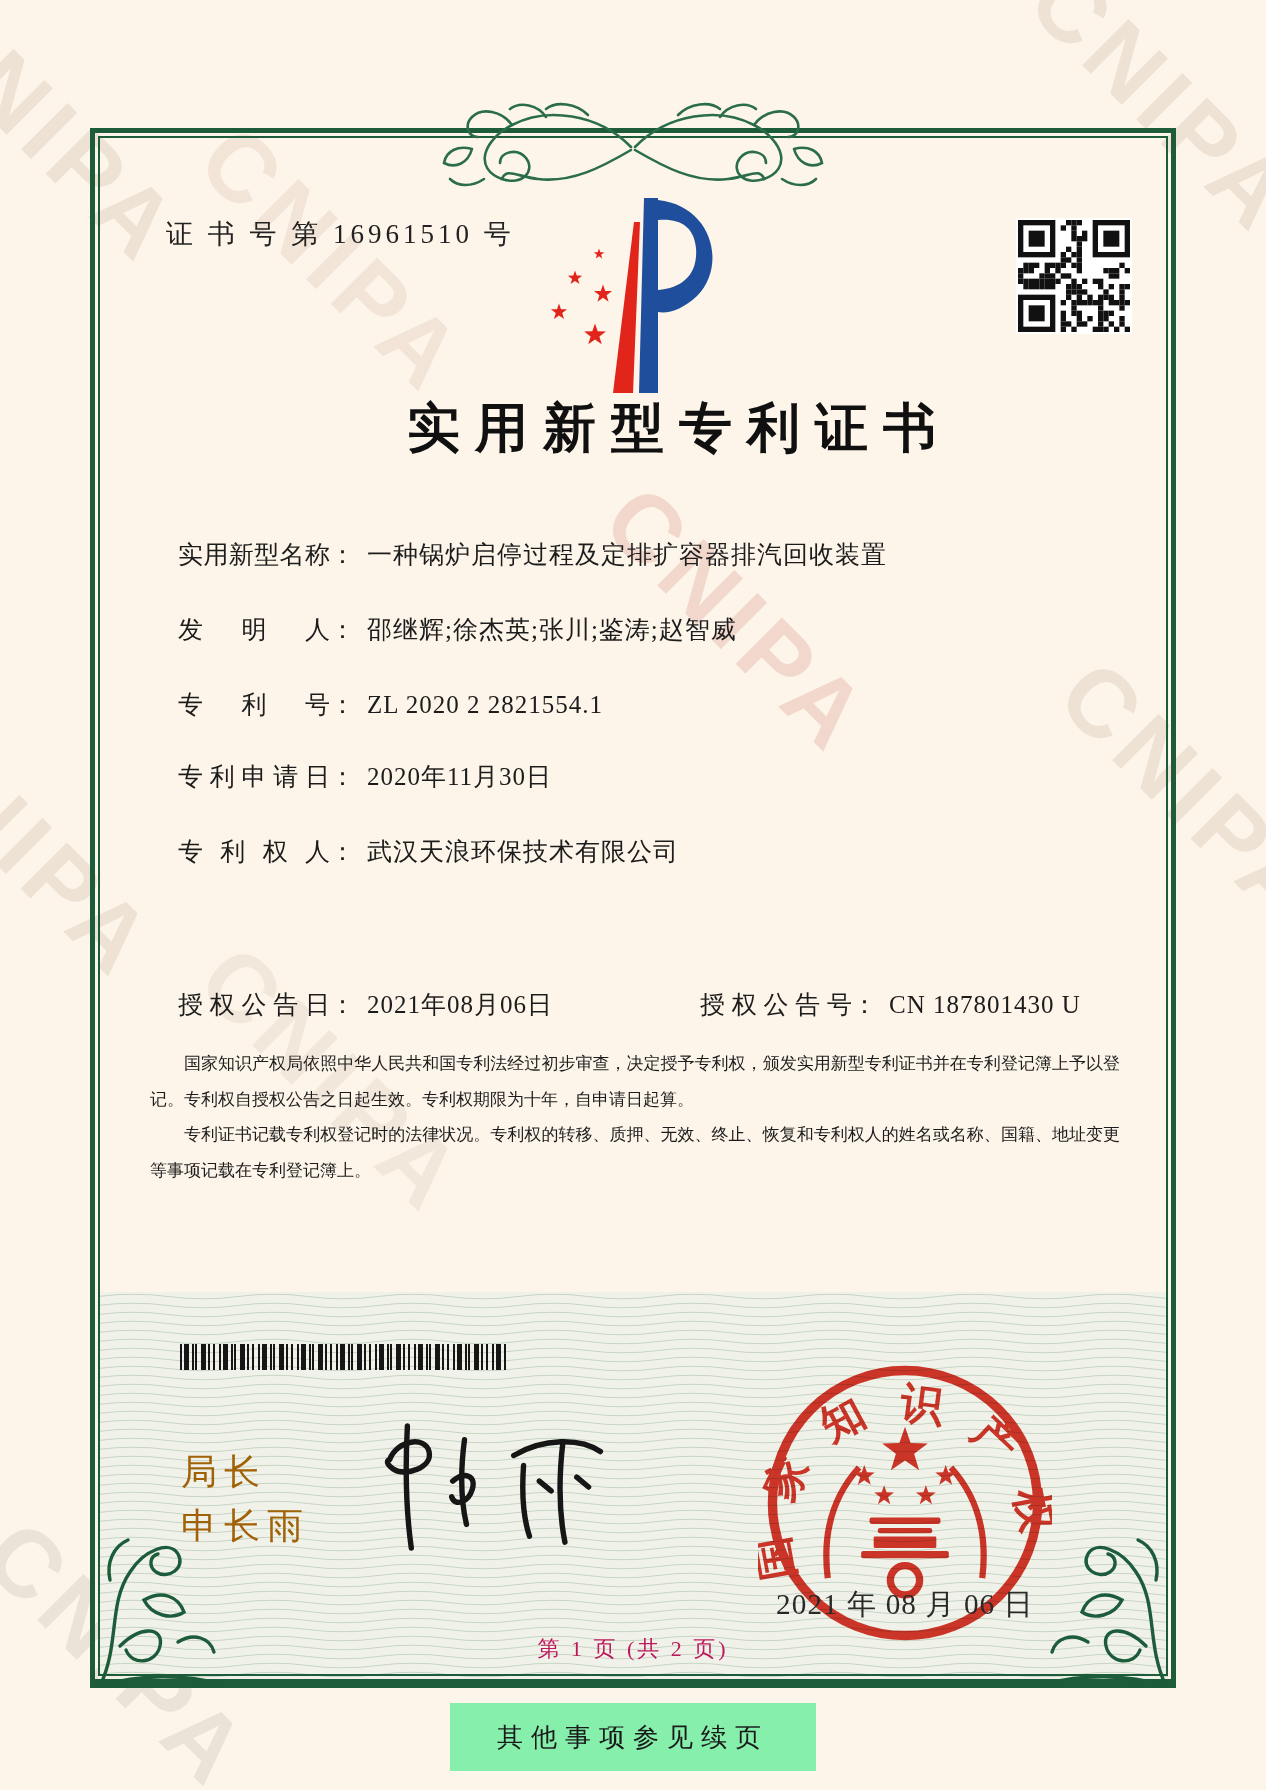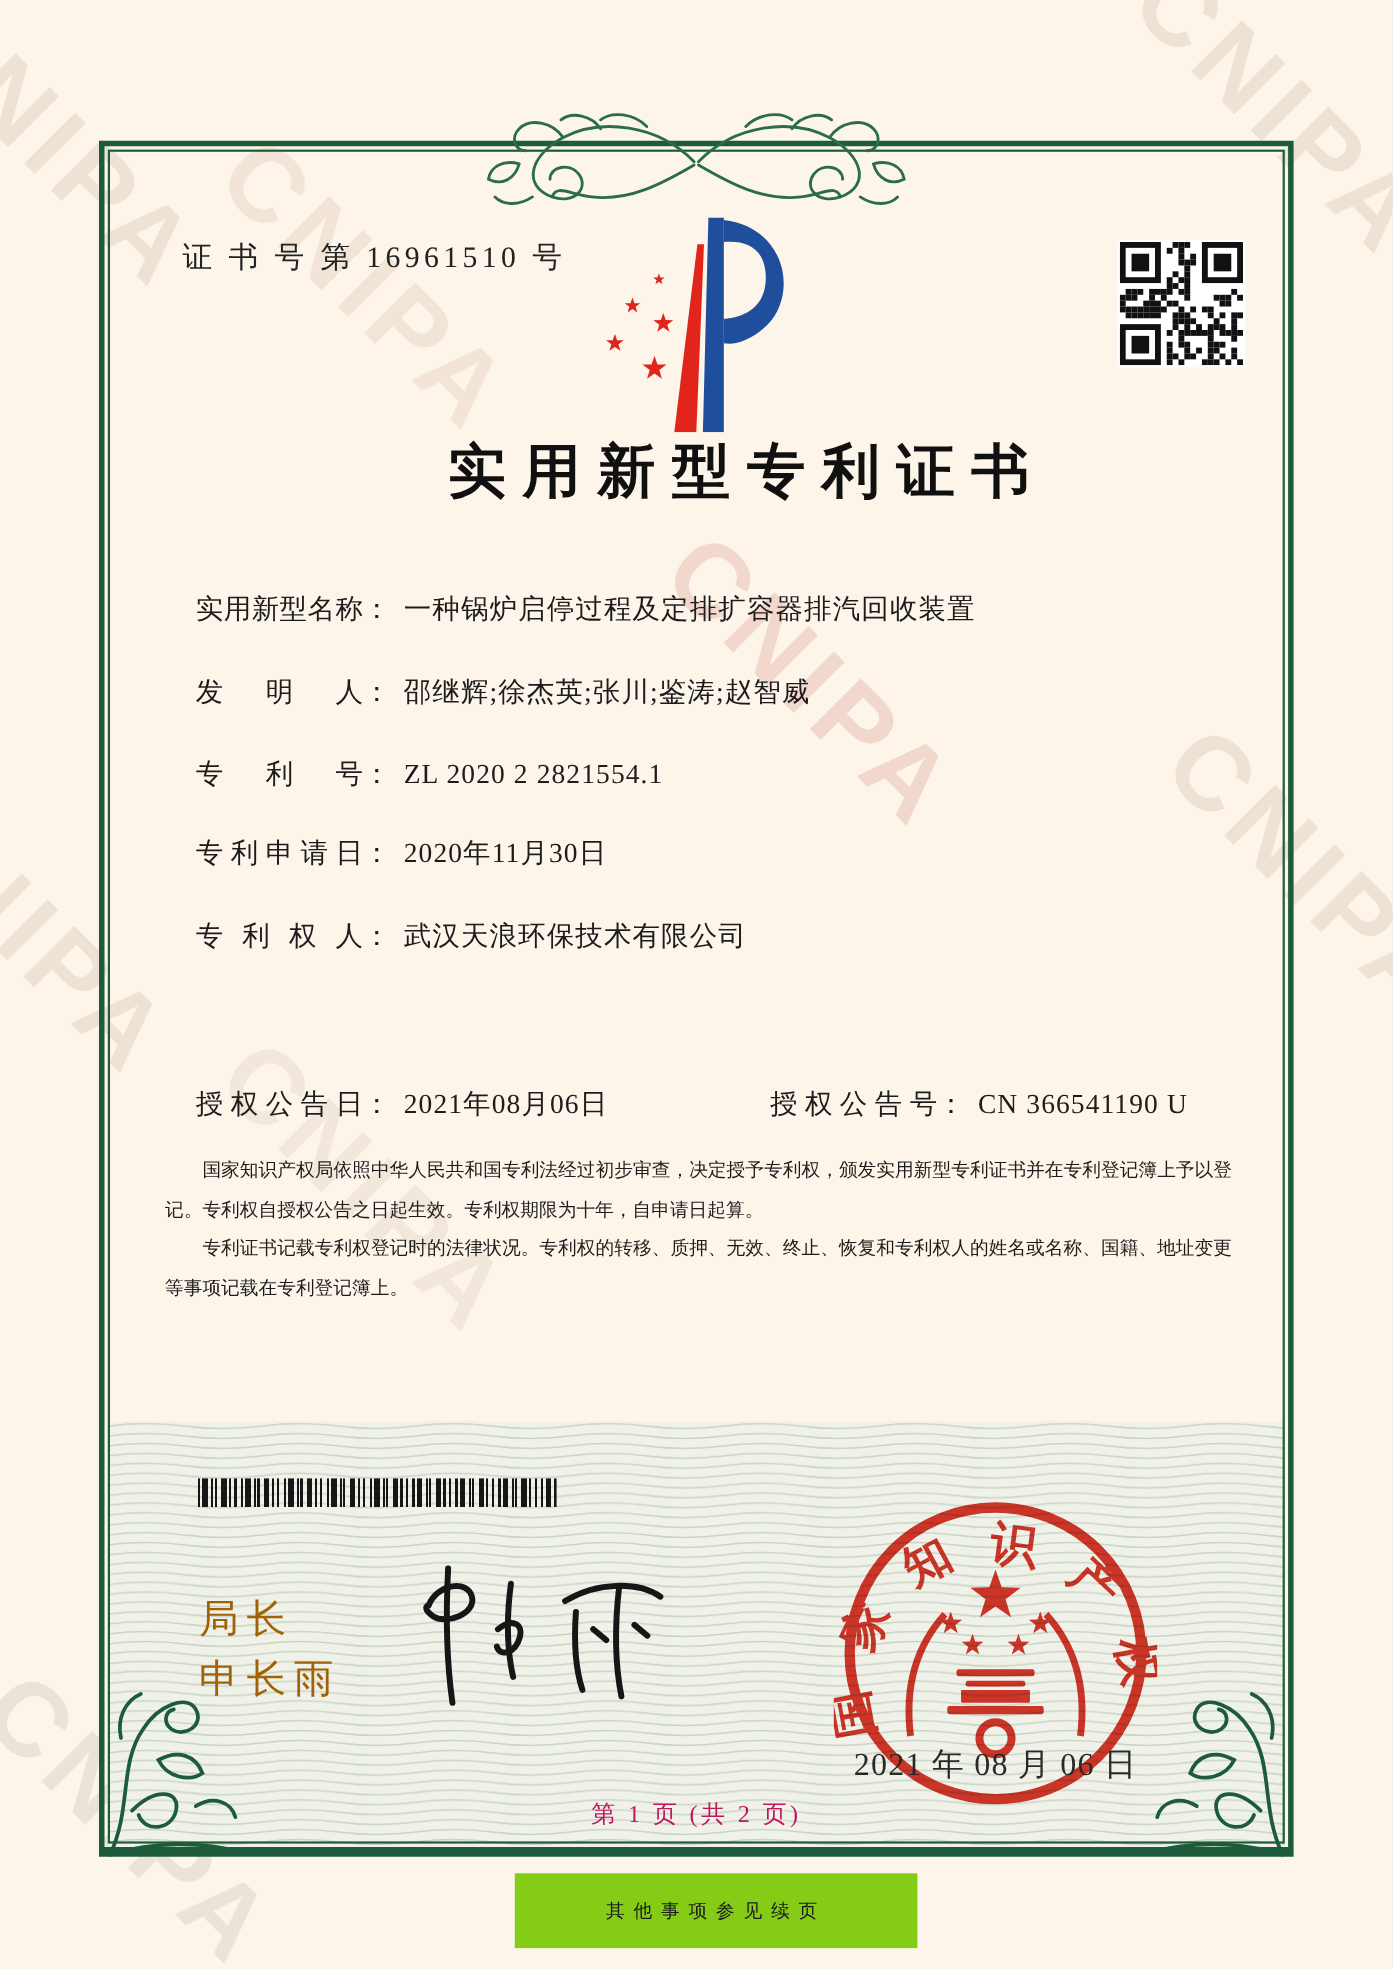--- a/index.html
+++ b/index.html
@@ -65,23 +65,23 @@
       #161616 28px 30px,transparent 30px 33px,
       #161616 33px 35px,transparent 35px 39px);}
   .signer{position:absolute;left:181px;z-index:4;font-family:"Liberation Sans","DejaVu Sans",sans-serif;
           font-size:36px;letter-spacing:7px;color:#a16207;}
   .signer-title{top:1448px;} .signer-name{top:1502px;}
   .signature{position:absolute;left:368px;top:1412px;width:256px;height:152px;z-index:4;}
   .seal{position:absolute;left:758px;top:1336px;width:294px;height:334px;z-index:5;opacity:.93;
         mix-blend-mode:multiply;}
   .page-footer{position:absolute;left:0;top:1634px;width:100%;text-align:center;z-index:4;
                font-size:22px;letter-spacing:3px;color:#be185d;}
-  .note{position:absolute;left:450px;top:1703px;width:366px;height:68px;background:#84cc16;
+  .note{position:absolute;left:450px;top:1703px;width:366px;height:68px;background:#86efac;
         display:flex;align-items:center;justify-content:center;z-index:4;
-        font-size:17px;letter-spacing:8px;color:#1a1a1a;margin-left:18px;}
+        font-size:26px;letter-spacing:8px;color:#1a1a1a;}
 </style>
 </head>
 <body>
 
 <div id="page">
 
   <span class="wm wm1">CNIPA</span>
   <span class="wm wm2">CNIPA</span>
   <span class="wm wm3">CNIPA</span>
   <span class="wm wm4">CNIPA</span>
@@ -318,21 +318,21 @@
   </div>
   <div class="frow r4">
     <span class="flabel">专利申请日</span><span class="fcolon">：</span><span class="fvalue">2020年11月30日</span>
   </div>
   <div class="frow r5">
     <span class="flabel">专利权人</span><span class="fcolon">：</span><span class="fvalue">武汉天浪环保技术有限公司</span>
   </div>
   <div class="frow r7">
     <span class="flabel">授权公告日</span><span class="fcolon">：</span><span class="fvalue">2021年08月06日</span>
     <span class="g2">
-      <span class="flabel">授权公告号</span><span class="fcolon">：</span><span class="fvalue">CN 366541190 U</span>
+      <span class="flabel">授权公告号</span><span class="fcolon">：</span><span class="fvalue">CN 187801430 U</span>
     </span>
   </div>
 
   <div class="paras">
     <p>国家知识产权局依照中华人民共和国专利法经过初步审查，决定授予专利权，颁发实用新型专利证书并在专利登记簿上予以登记。专利权自授权公告之日起生效。专利权期限为十年，自申请日起算。</p>
     <p>专利证书记载专利权登记时的法律状况。专利权的转移、质押、无效、终止、恢复和专利权人的姓名或名称、国籍、地址变更等事项记载在专利登记簿上。</p>
   </div>
 
   <div class="barcode"></div>
 

